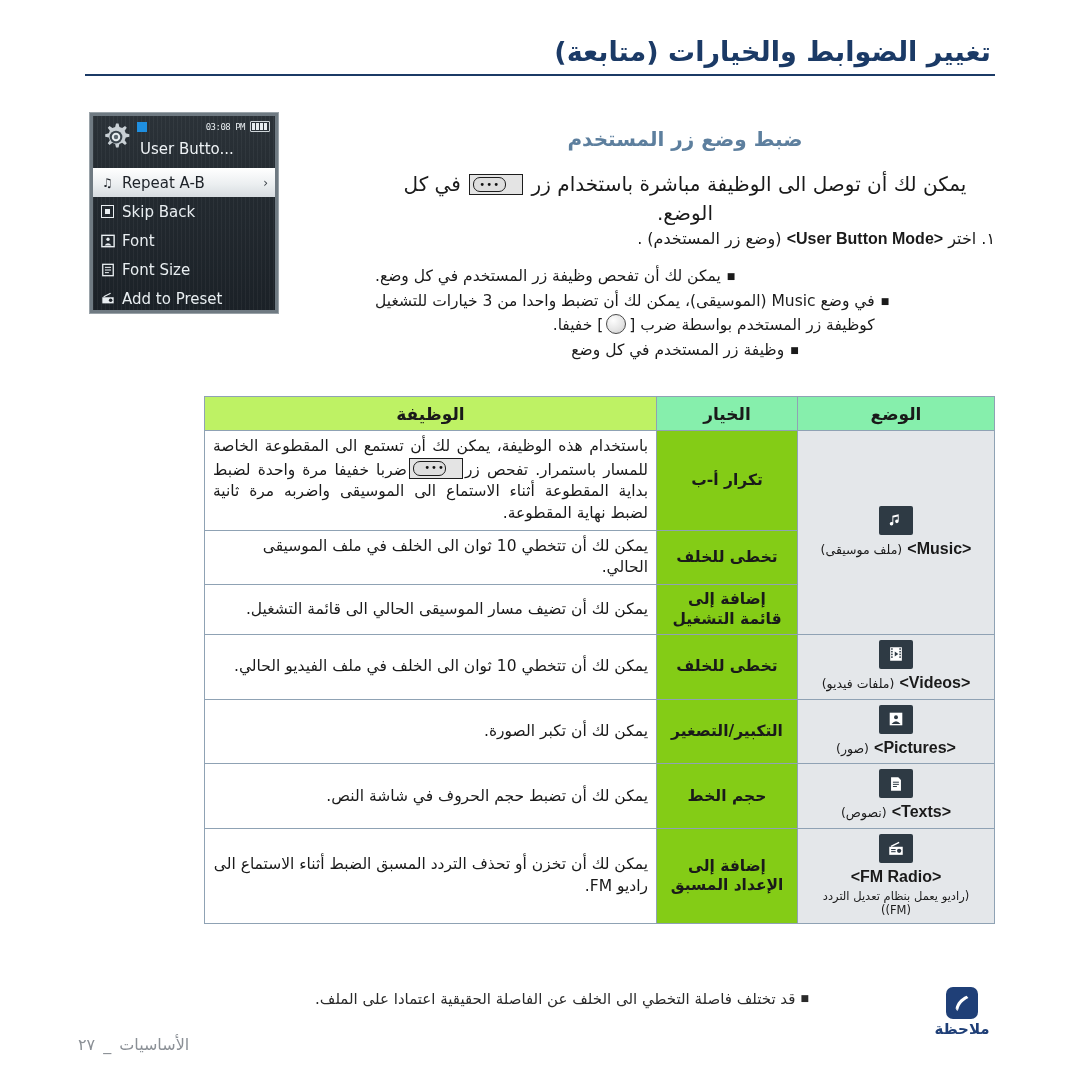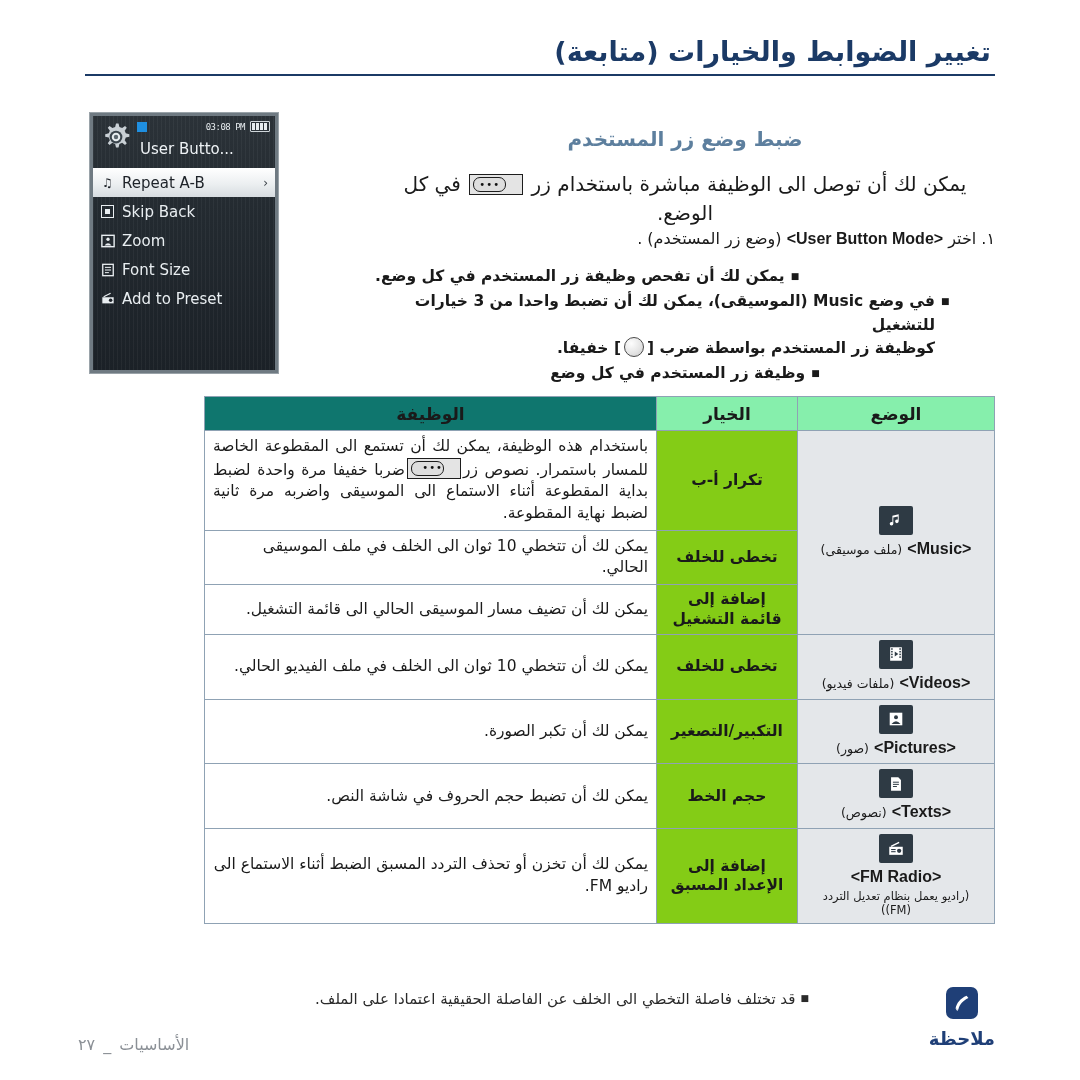--- a/index.html
+++ b/index.html
@@ -54,21 +54,21 @@
     color: #5d7f9e;
     direction: rtl;
   }
 
   
   #device-shot {
     position: absolute;
     left: 90px;
     top: 113px;
     width: 188px;
-    height: 260px;
+    height: 200px;
     background: #6f7a82;
     padding: 3px;
     box-sizing: border-box;
     box-shadow: 0 0 0 1px #9aa3a9;
   }
   #device-screen {
     position: relative;
     width: 100%;
     height: 100%;
     background:
@@ -231,21 +231,20 @@
   }
   .bullet-mark {
     flex: 0 0 auto;
     font-size: 9px;
     line-height: 22px;
     color: #1a1a1a;
   }
   .bullet-text {
     text-align: right;
     max-width: 560px;
-    font-weight: bold;
   }
   .b-center { text-align: center; }
   .key-dots-sq {
     display: inline-block;
     vertical-align: -4px;
     width: 52px;
     height: 19px;
     border: 1.5px solid #1d1d1d;
     background: #e4e4e4;
     position: relative;
@@ -299,21 +298,21 @@
     box-sizing: border-box;
   }
   #modes-table th {
     background: #86efac;
     font-size: 17px;
     font-weight: bold;
     text-align: center;
     height: 34px;
     padding: 2px 4px;
   }
-  #modes-table th.th-func { background: #0f766e; }
+  #modes-table th.th-func { background: #bef264; }
   col.col-mode { width: 197px; }
   col.col-option { width: 141px; }
   col.col-func { width: 452px; }
 
   td.cell-mode {
     background: #e4e7ea;
     text-align: center;
     font-size: 16px;
     padding: 6px 4px;
   }
@@ -387,24 +386,24 @@
     width: 32px;
     height: 32px;
     margin: 0 auto;
     border-radius: 7px;
     background: #1f3f77;
     display: flex;
     align-items: center;
     justify-content: center;
   }
   #note-label {
-    font-size: 18px;
+    font-size: 15px;
     font-weight: bold;
     color: #1f3f77;
-    margin-top: 9px;
+    margin-top: 1px;
   }
   #note-body {
     flex: 1 1 auto;
     font-size: 15px;
     line-height: 1.45;
     text-align: center;
     padding-top: 4px;
     color: #2a2a2a;
   }
   .note-bullet {
@@ -474,21 +473,21 @@
       </div>
 
       <div class="menu-row">
         <span class="m-icon">
           <svg viewBox="0 0 16 16" width="14" height="14" aria-hidden="true">
             <rect x="1" y="1.5" width="14" height="13" fill="none" stroke="currentColor" stroke-width="1.6"></rect>
             <circle cx="8" cy="6" r="1.9" fill="currentColor"></circle>
             <path d="M4 13 q4-5 8 0z" fill="currentColor"></path>
           </svg>
         </span>
-        <span class="m-label">Zoom</span>
+        <span class="m-label">Font</span>
       </div>
 
       <div class="menu-row">
         <span class="m-icon">
           <svg viewBox="0 0 16 16" width="14" height="14" aria-hidden="true">
             <rect x="2" y="1.5" width="12" height="13" fill="none" stroke="currentColor" stroke-width="1.5"></rect>
             <line x1="4.5" y1="5" x2="11.5" y2="5" stroke="currentColor" stroke-width="1.2"></line>
             <line x1="4.5" y1="8" x2="11.5" y2="8" stroke="currentColor" stroke-width="1.2"></line>
             <line x1="4.5" y1="11" x2="9" y2="11" stroke="currentColor" stroke-width="1.2"></line>
           </svg>
@@ -568,21 +567,21 @@
             <path d="M7 14.2a2 2 0 1 1-2-2c.4 0 .7.1 1 .3V5.2l7-1.6v7.9a2 2 0 1 1-2-2c.4 0 .7.1 1 .3V6.1L7 7.1z" fill="#ffffff"></path>
           </svg>
         </div>
         <div class="mode-caption">
           <span class="mode-en">&lt;Music&gt;</span>
           <span class="mode-ar">(ملف موسيقى)</span>
         </div>
       </td>
       <td class="cell-option">تكرار أ-ب</td>
       <td class="cell-func justify">
-        <span>باستخدام هذه الوظيفة، يمكن لك أن تستمع الى المقطوعة الخاصة للمسار باستمرار. نصوص زر</span><span class="key-dots-sq"><span class="inner"></span></span><span>ضربا خفيفا مرة واحدة لضبط بداية المقطوعة أثناء الاستماع الى الموسيقى واضربه مرة ثانية لضبط نهاية المقطوعة.</span>
+        <span>باستخدام هذه الوظيفة، يمكن لك أن تستمع الى المقطوعة الخاصة للمسار باستمرار. تفحص زر</span><span class="key-dots-sq"><span class="inner"></span></span><span>ضربا خفيفا مرة واحدة لضبط بداية المقطوعة أثناء الاستماع الى الموسيقى واضربه مرة ثانية لضبط نهاية المقطوعة.</span>
       </td>
     </tr>
 
     <tr>
       <td class="cell-option">تخطى للخلف</td>
       <td class="cell-func">يمكن لك أن تتخطي 10 ثوان الى الخلف في ملف الموسيقى الحالي.</td>
     </tr>
 
     <tr>
       <td class="cell-option">إضافة إلى قائمة التشغيل</td>

